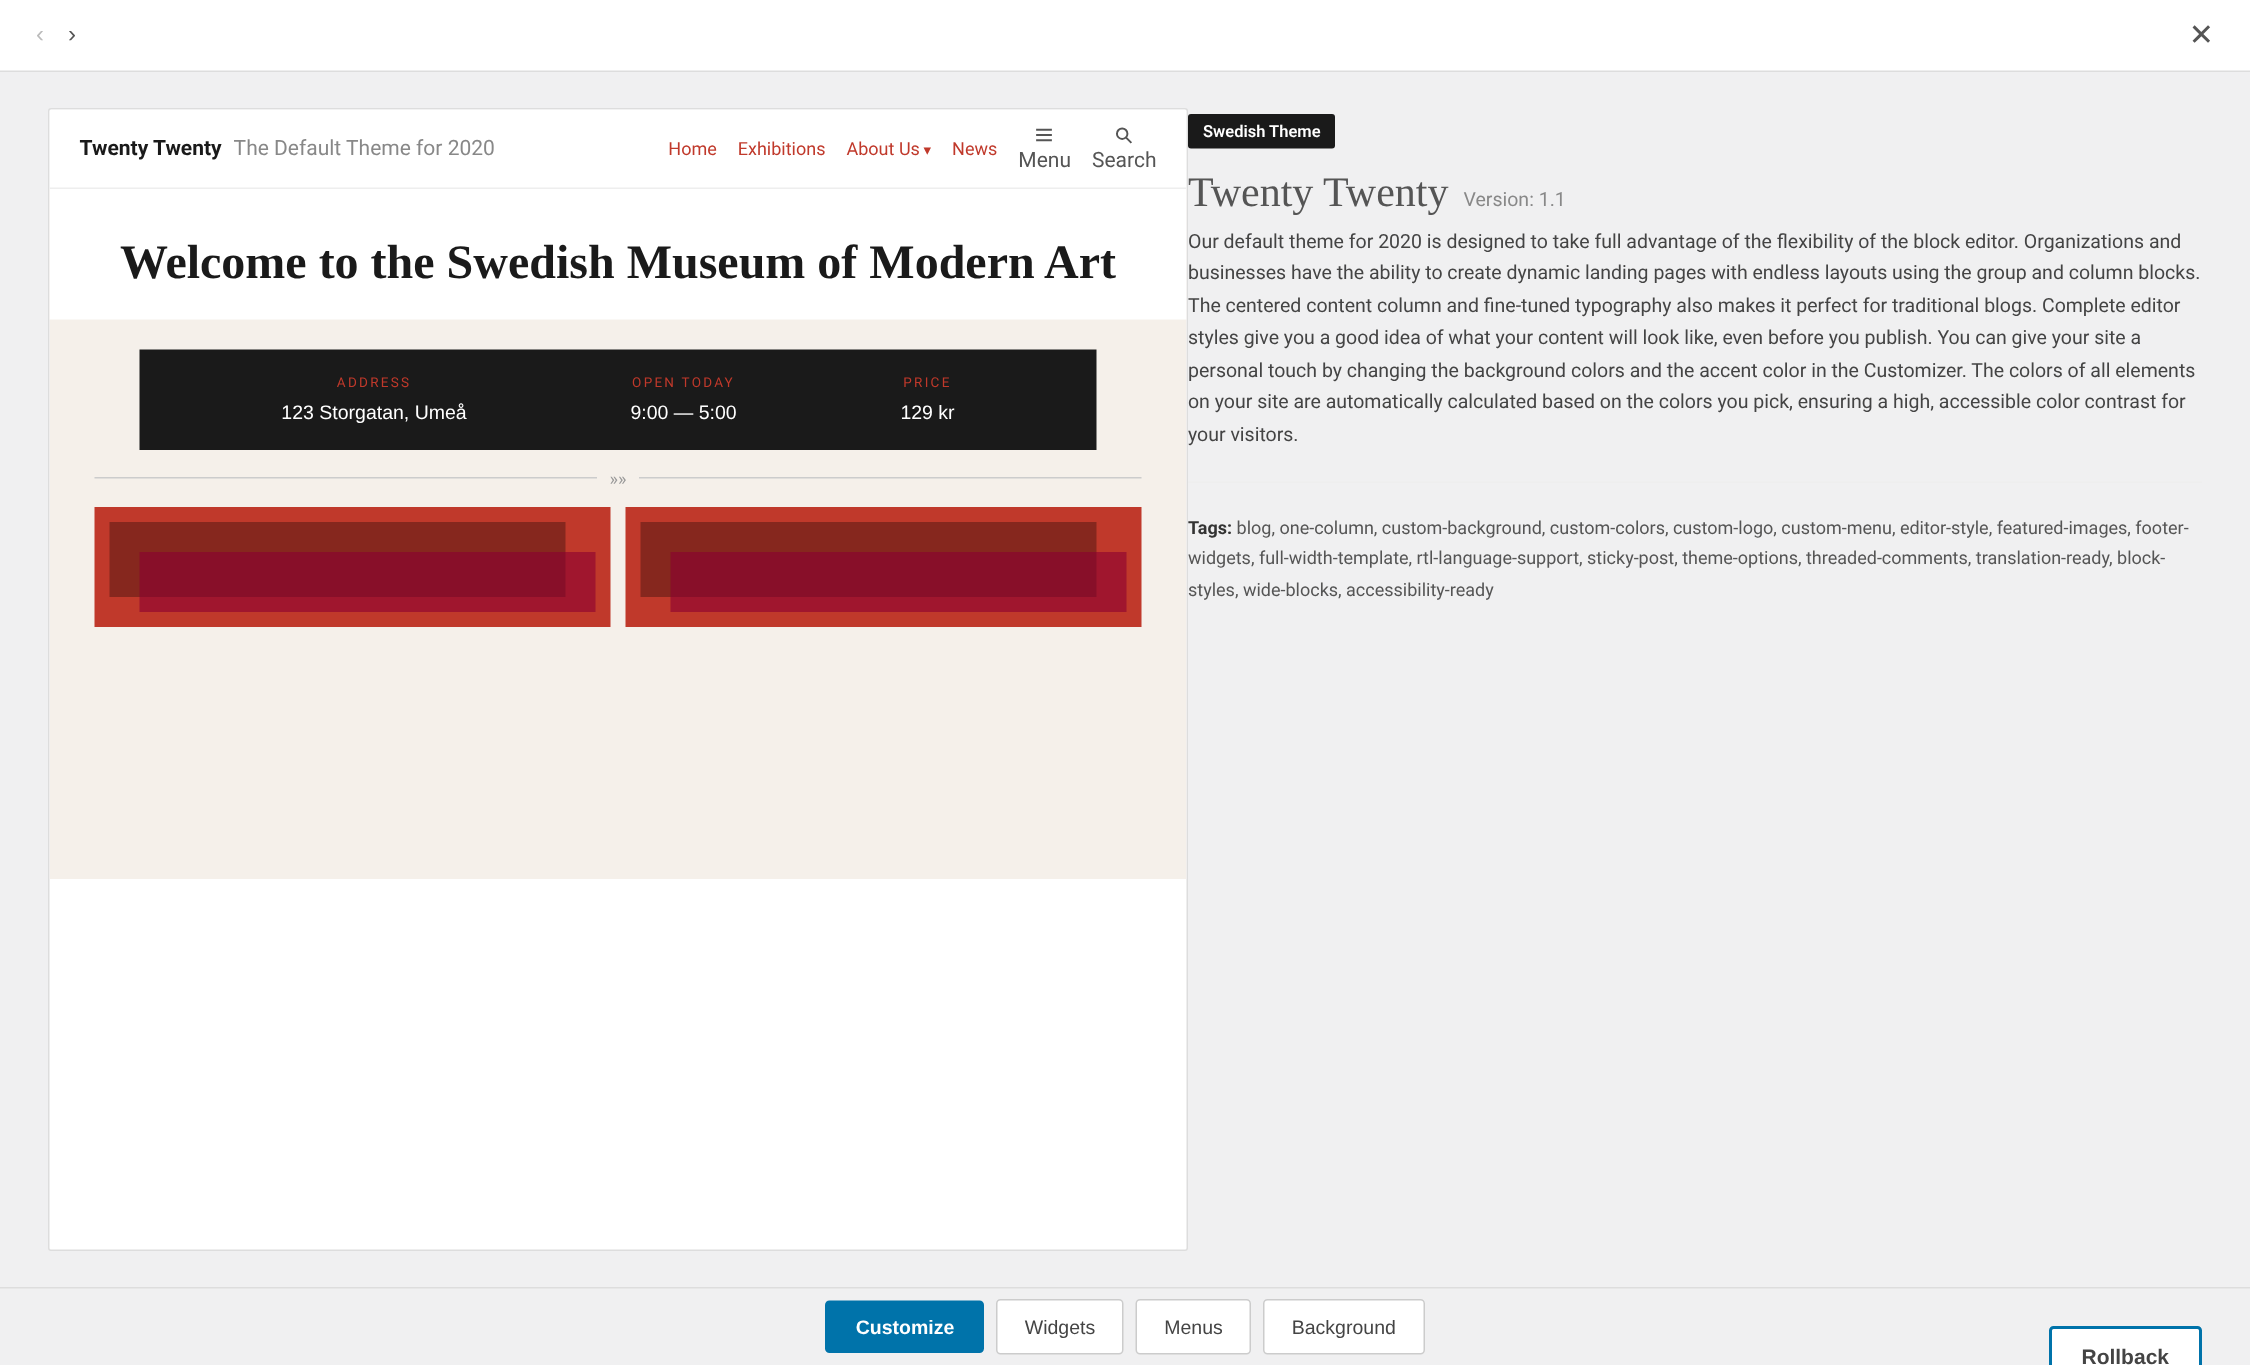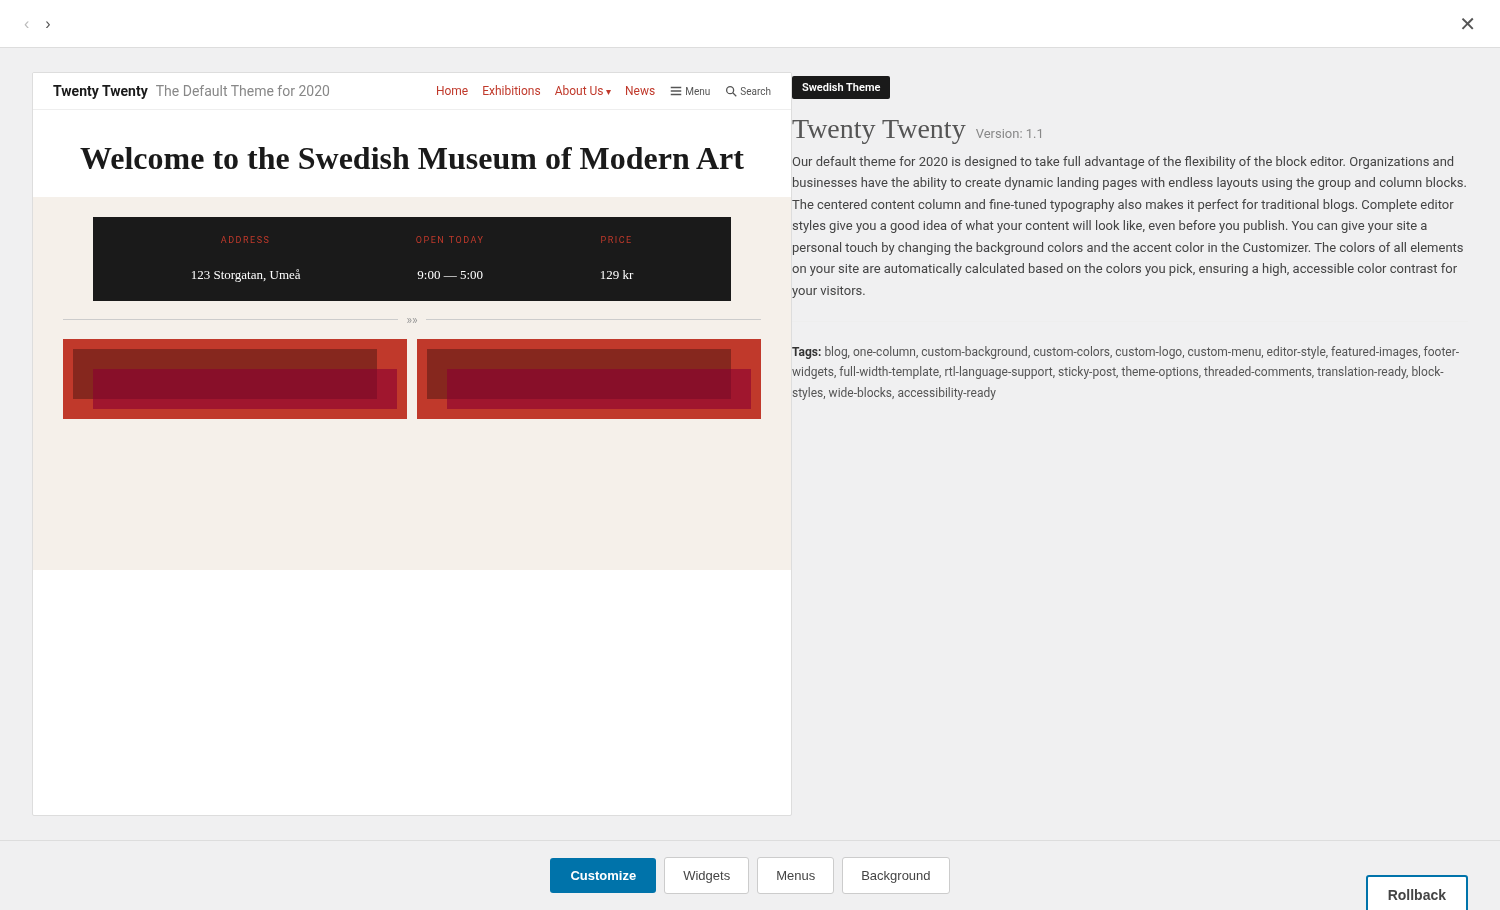--- a/index.html
+++ b/index.html
@@ -94,23 +94,23 @@
       content: ' ▾';
       font-size: 10px;
     }
     .website-icons {
       display: flex;
       gap: 14px;
       margin-left: 14px;
     }
     .website-icon-btn {
       display: flex;
-      flex-direction: row;
-      align-items: center;
-      font-size: 10px;
+      flex-direction: column;
+      align-items: center;
+      font-size: 14px;
       color: #555;
       gap: 2px;
     }
     .website-icon-btn svg { width: 14px; height: 14px; }
 
     .website-body {
       background: #f5f0ea;
       min-height: 460px;
     }
 
@@ -133,26 +133,26 @@
       justify-content: space-around;
       padding: 18px 40px;
       margin: 0 30px;
     }
     .info-item { text-align: center; }
     .info-label {
       font-size: 9px;
       letter-spacing: 1.5px;
       text-transform: uppercase;
       color: #c0392b;
-      margin-bottom: 22px;
+      margin-bottom: 6px;
     }
     .info-value {
       font-size: 13px;
       color: #fff;
-      font-family: Liberation Serif, serif;
+      font-family: Liberation Sans, sans-serif;
     }
 
     .divider-section {
       padding: 12px 30px;
       display: flex;
       align-items: center;
       gap: 8px;
     }
     .divider-line {
       flex: 1;
@@ -284,21 +284,21 @@
       border: 2px solid #0073aa;
       padding: 10px 20px;
       font-size: 14px;
       font-weight: 600;
       cursor: pointer;
       border-radius: 3px;
       margin-top: 38px;
     }
     .bottom-bar-wrapper {
       position: relative;
-      height: 70px;
+      height: 52px;
       background: #f0f0f1;
       border-top: 1px solid #ddd;
       display: flex;
       align-items: center;
       justify-content: center;
       gap: 8px;
       flex-shrink: 0;
     }
   </style>
 </head>

